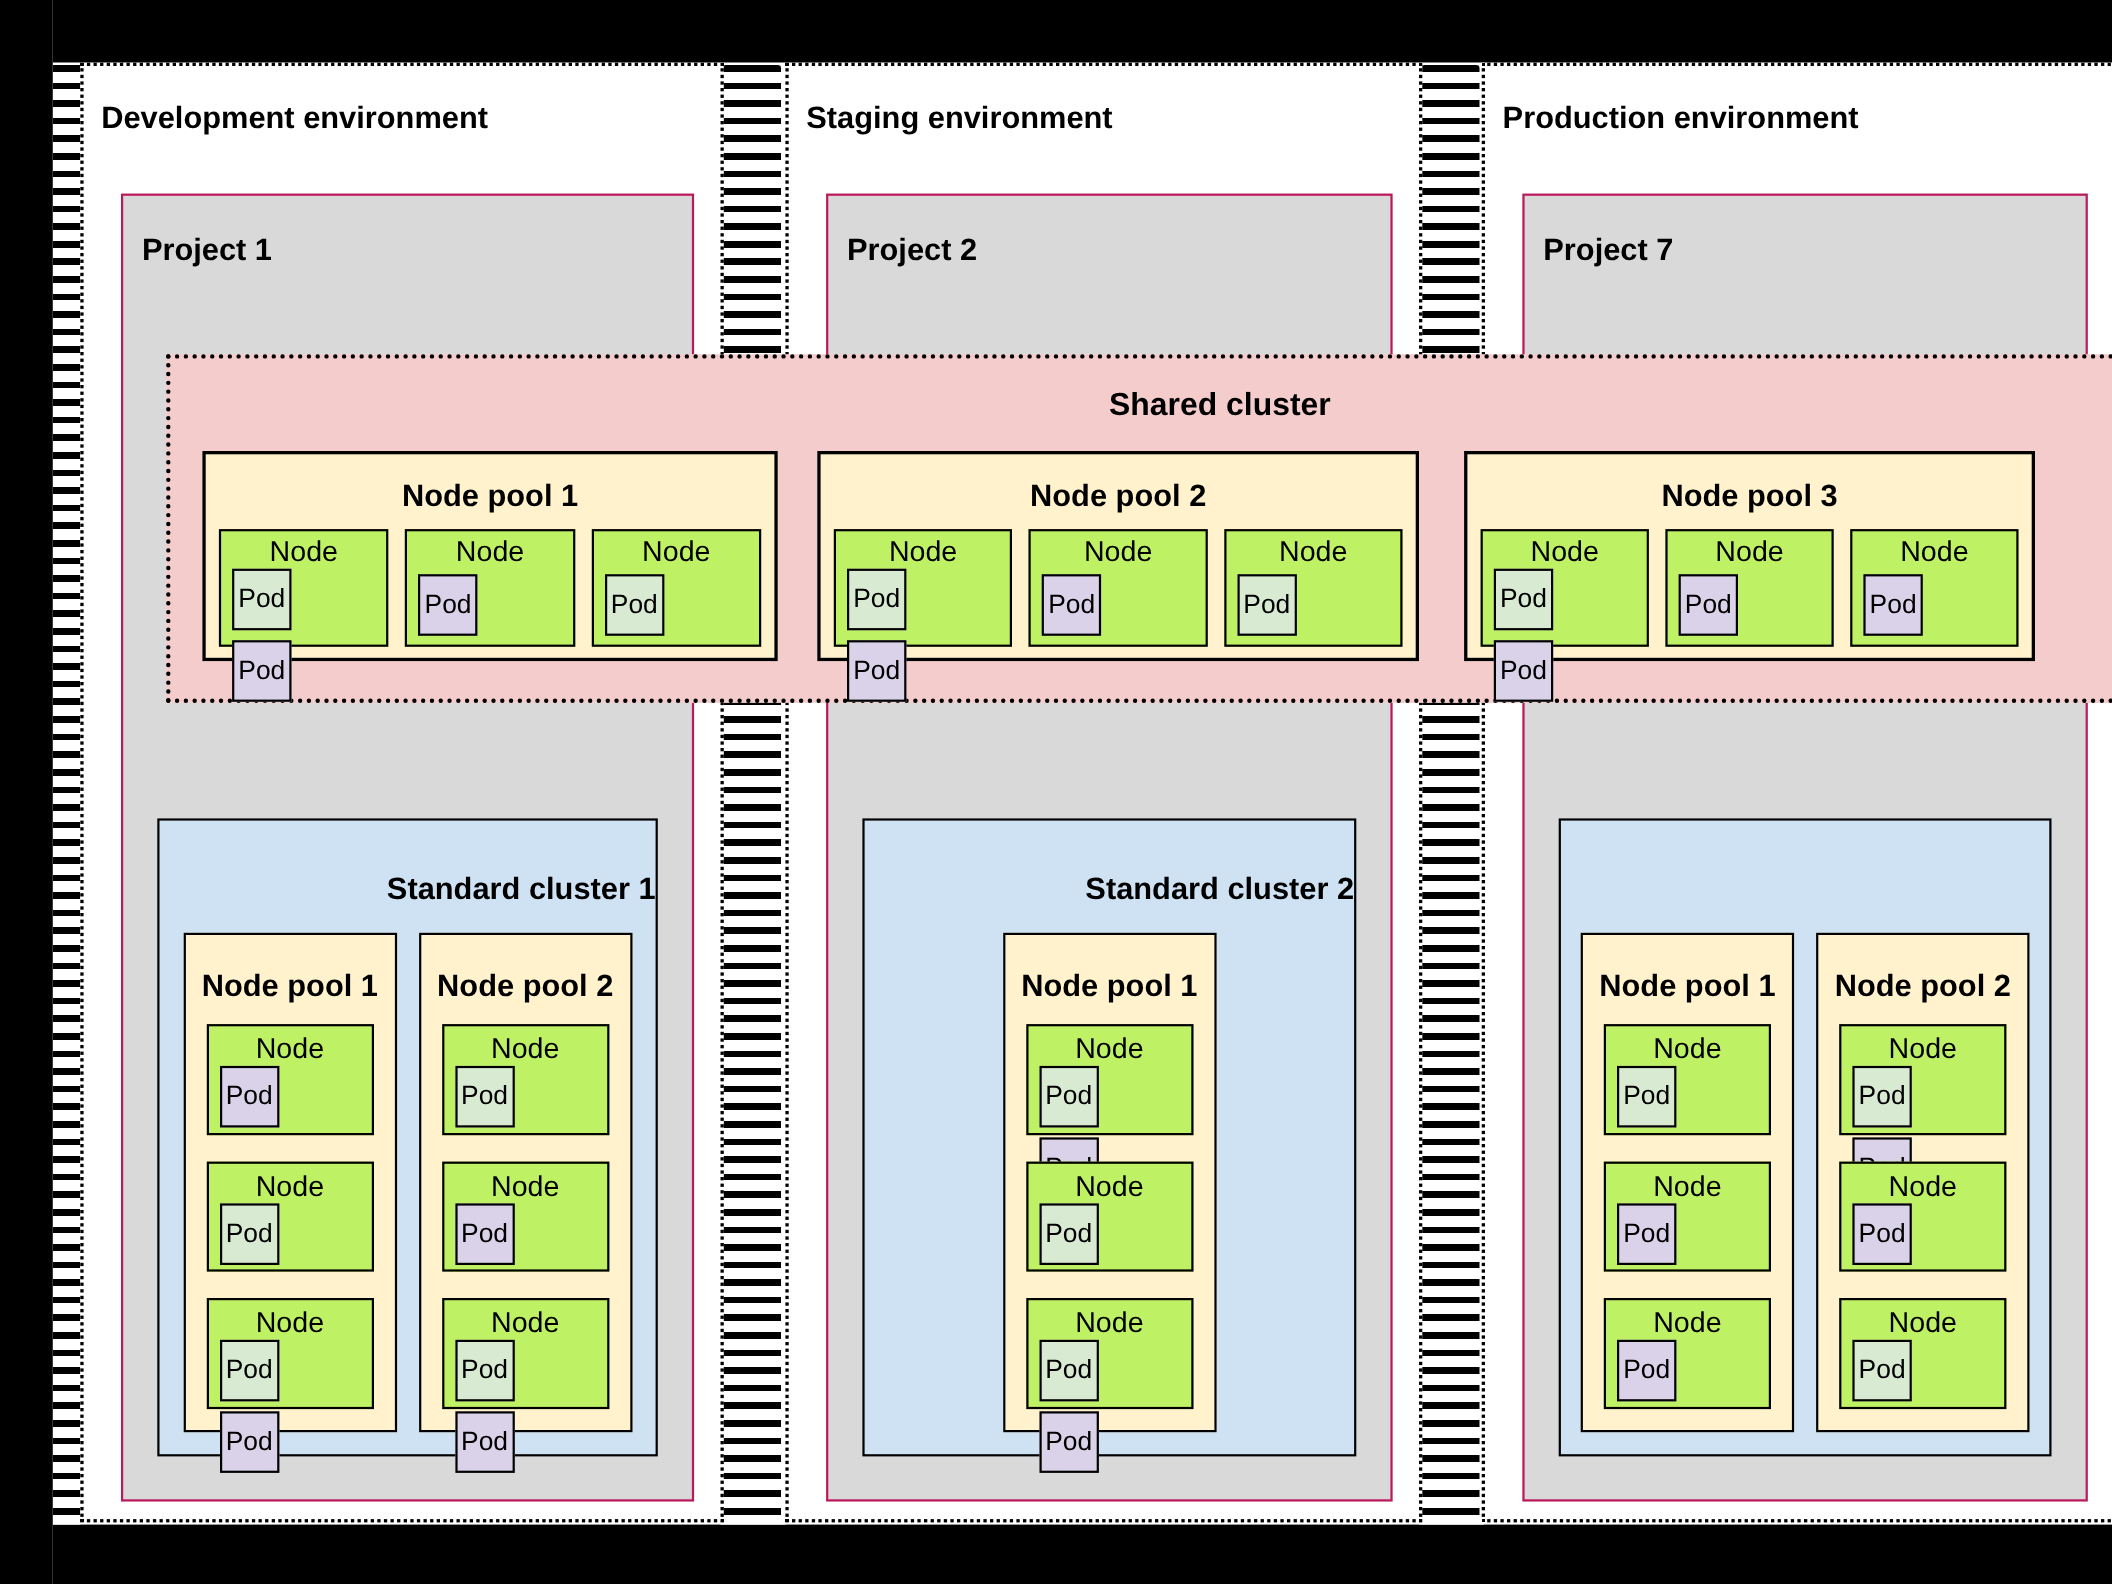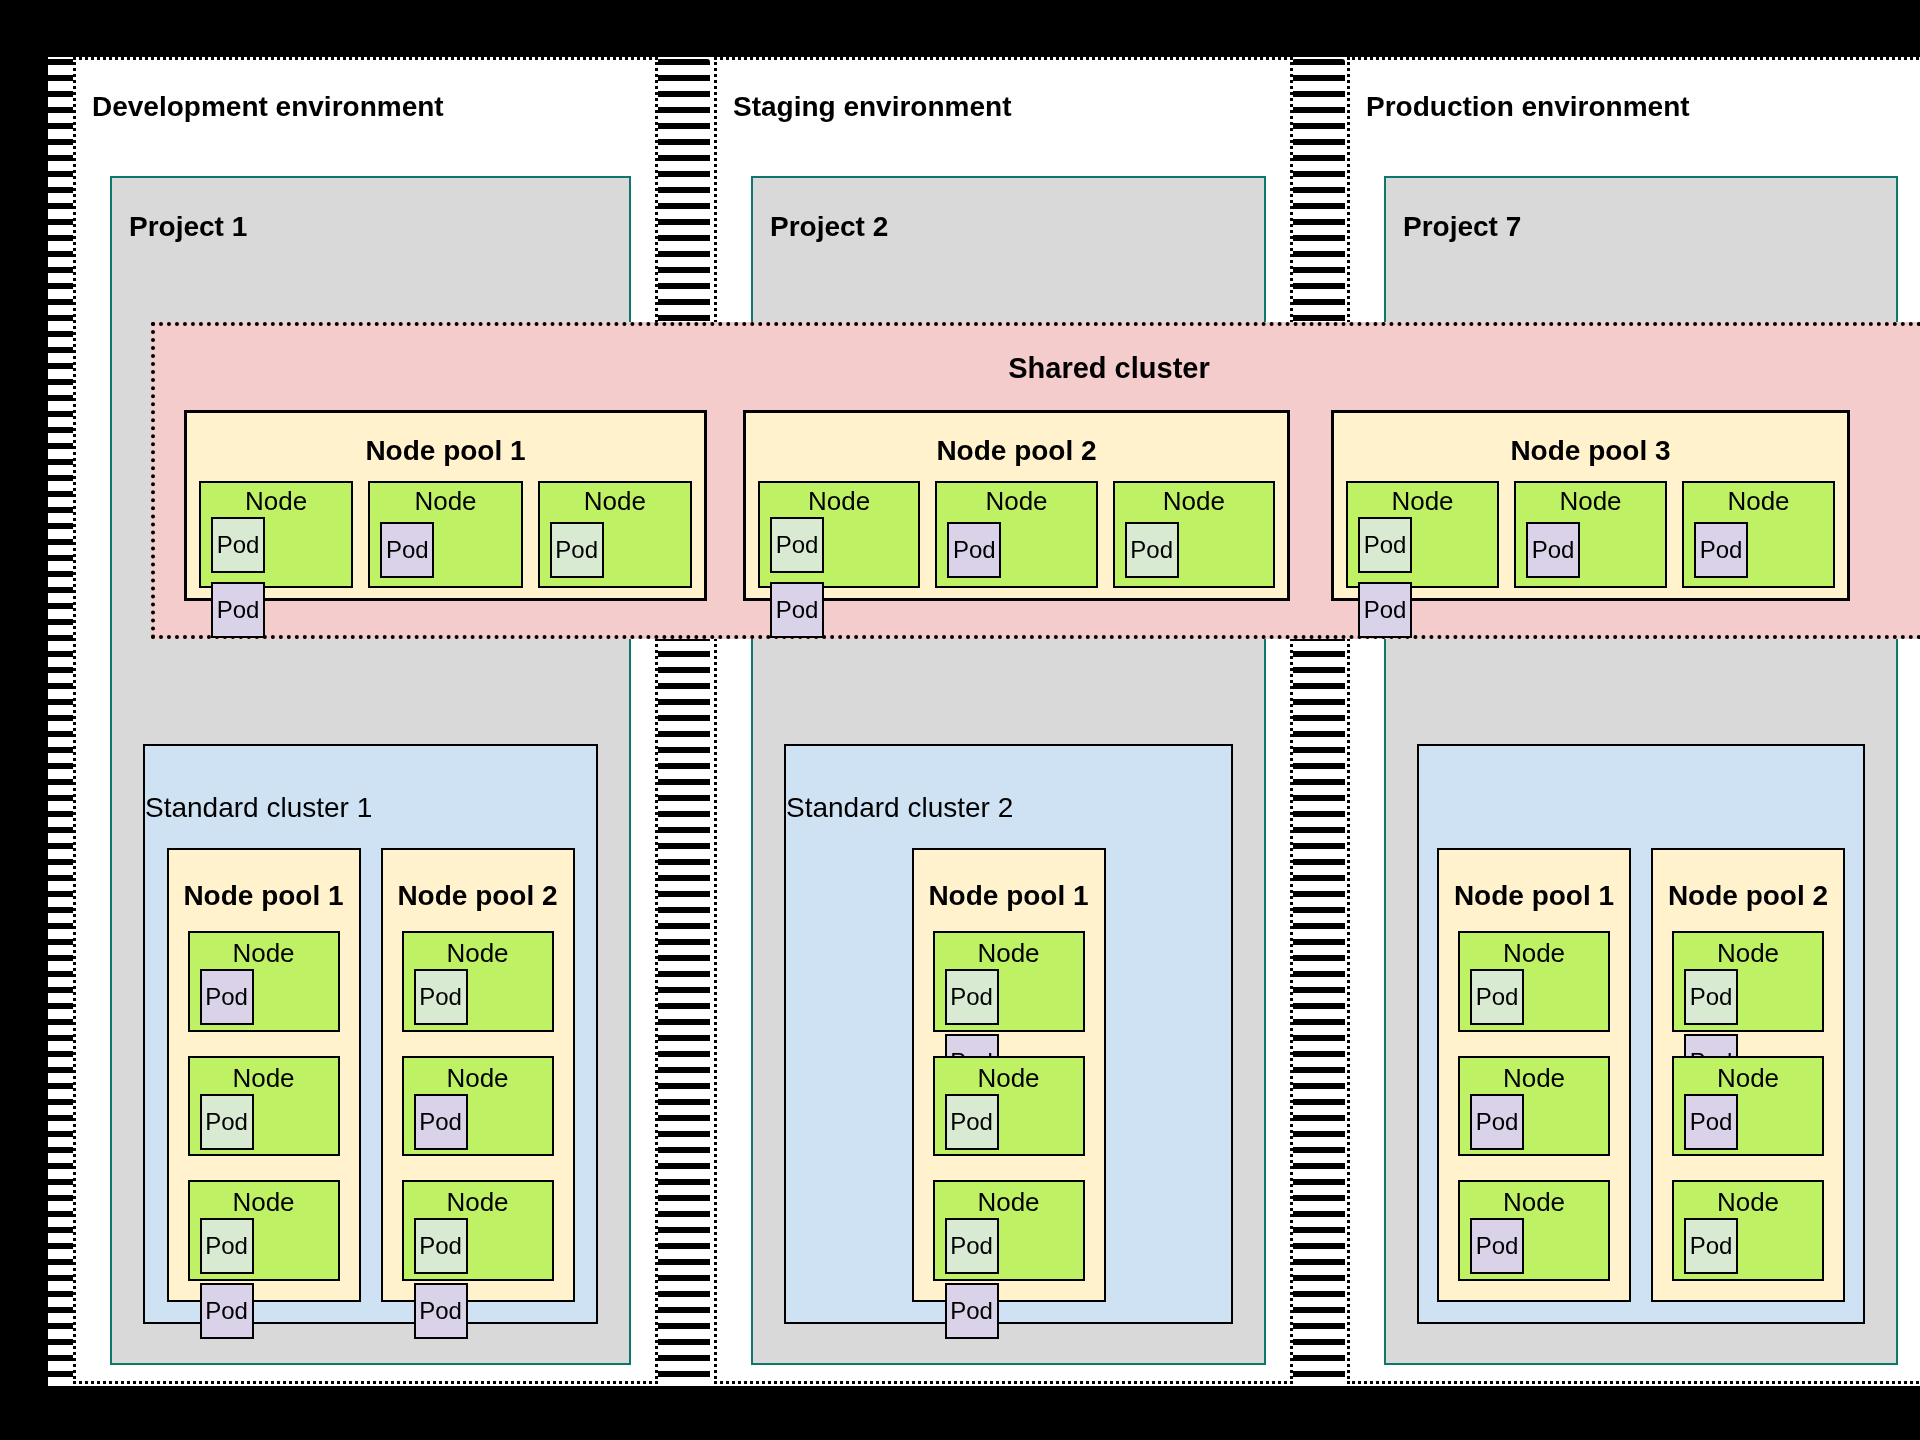--- a/index.html
+++ b/index.html
@@ -21,25 +21,25 @@
   .hatch.h-sep1{left:607px;width:59px;}
   .hatch.h-sep2{left:1242px;width:59px;}
   .hatch.h-right{left:1876px;width:44px;}
 
   .env{position:absolute;top:57px;height:1327px;background:#fff;border:3px dotted #000;box-sizing:border-box;}
   .env.e0{left:25px;width:585px;}
   .env.e1{left:666px;width:579px;}
   .env.e2{left:1299px;width:578px;}
   .env-title{position:absolute;left:16px;top:31px;font-size:28px;font-weight:bold;white-space:nowrap;}
 
-  .project{position:absolute;left:34px;right:24px;top:116px;height:1189px;background:#d9d9d9;border:2px solid #0f766e;box-sizing:border-box;}
+  .project{position:absolute;left:34px;right:24px;top:116px;height:1189px;background:#d9d9d9;border:2px solid #be185d;box-sizing:border-box;}
   .project-label{position:absolute;left:17px;top:33px;font-size:28px;font-weight:bold;}
 
   .cluster{position:absolute;left:31px;right:31px;top:566px;height:580px;background:#cfe2f3;border:2px solid #000;box-sizing:border-box;}
-  .cluster-title{position:absolute;left:0;right:0;top:46px;text-align:left;font-size:28px;font-weight:normal;}
+  .cluster-title{position:absolute;left:0;right:0;top:46px;text-align:right;font-size:28px;font-weight:bold;}
   .cluster-pools{position:absolute;left:0;right:0;top:102px;bottom:20px;display:flex;justify-content:center;gap:20px;}
 
   .pool{background:#fff2cc;border:2px solid #000;box-sizing:border-box;position:relative;}
   .cluster-pools .pool{width:194px;flex:none;}
   .pool-label{position:absolute;left:0;right:0;top:30px;text-align:center;font-size:28px;font-weight:bold;white-space:nowrap;}
   .pool .nodes{position:absolute;left:19px;right:19px;top:81px;bottom:19px;display:flex;flex-direction:column;gap:24px;}
 
   .node{background:#bef264;border:2px solid #000;box-sizing:border-box;display:flex;flex-direction:column;flex:1;min-height:0;}
   .node-label{text-align:center;font-size:26px;margin-top:4px;line-height:32px;}
   .pods{margin-top:auto;display:flex;gap:9px;padding:0 10px 8px 10px;flex-direction:column;}

